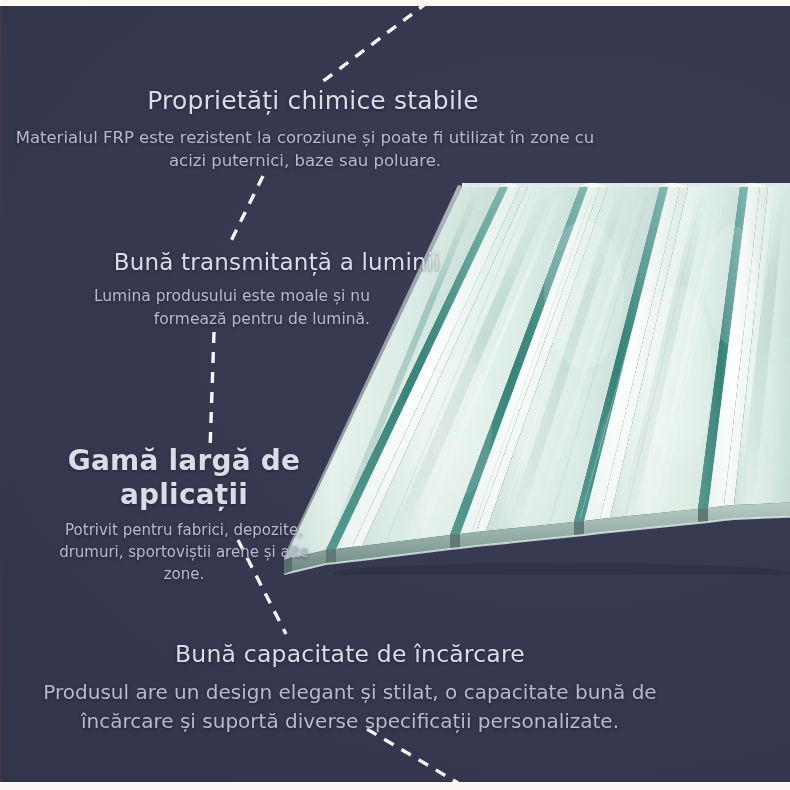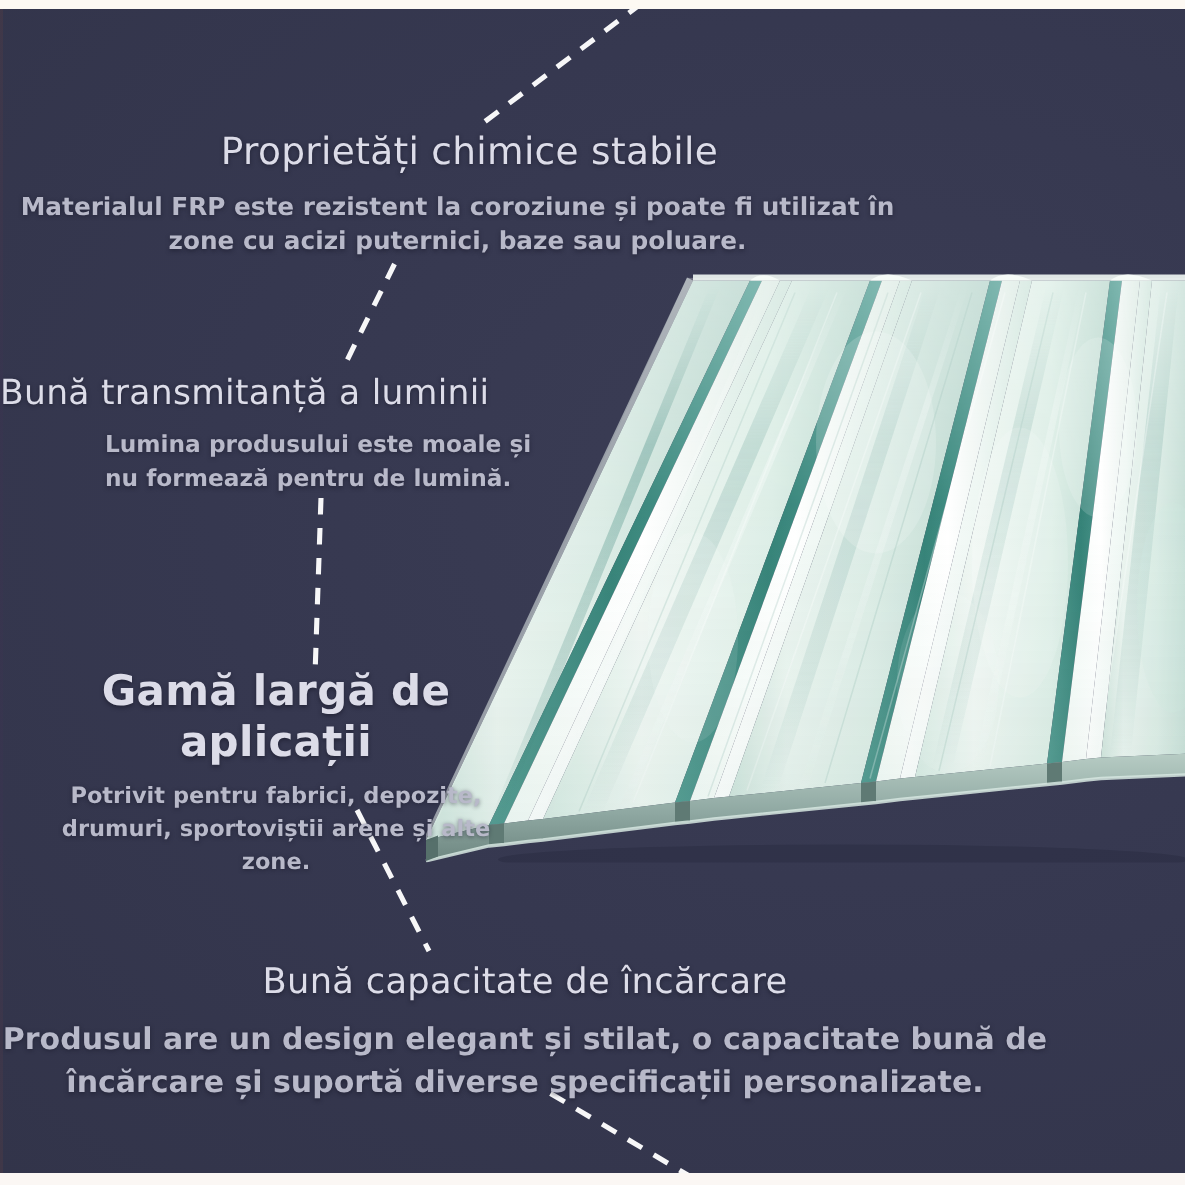--- a/index.html
+++ b/index.html
@@ -63,33 +63,33 @@
     z-index: 30;
   }
   .feature h2 {
     font-weight: 400;
     color: #dcdce8;
     letter-spacing: .2px;
     line-height: 1.22;
     text-shadow: 0 1px 3px rgba(20,20,35,.55);
   }
   .feature p {
-    font-weight: 700;
+    font-weight: 400;
     color: #b8b9c9;
     line-height: 1.45;
     text-shadow: 0 1px 3px rgba(20,20,35,.5);
   }
 
   
   .f1 { left: 0; top: 86px; width: 610px; text-align: center; }
   .f1 h2 { font-size: 25px; margin-left: 16px; }
   .f1 p  { font-size: 16.5px; margin-top: 9px; }
 
   
-  .f2 { left: 0; top: 248px; width: 440px; text-align: left; }
+  .f2 { left: 0; top: 248px; width: 440px; text-align: right; }
   .f2 h2 { font-size: 23px; }
   .f2 p  { font-size: 15.5px; margin-top: 9px; width: 300px; margin-left: auto; margin-right: auto; }
 
   
   .f3 { left: 0; top: 444px; width: 368px; text-align: center; }
   .f3 h2 { font-size: 28px; width: 260px; margin-left: auto; margin-right: auto; font-weight: bold; }
   .f3 p  { font-size: 15px; margin-top: 8px; width: 290px; margin-left: auto; margin-right: auto; }
 
   
   .f4 { left: 0; top: 640px; width: 700px; text-align: center; }

